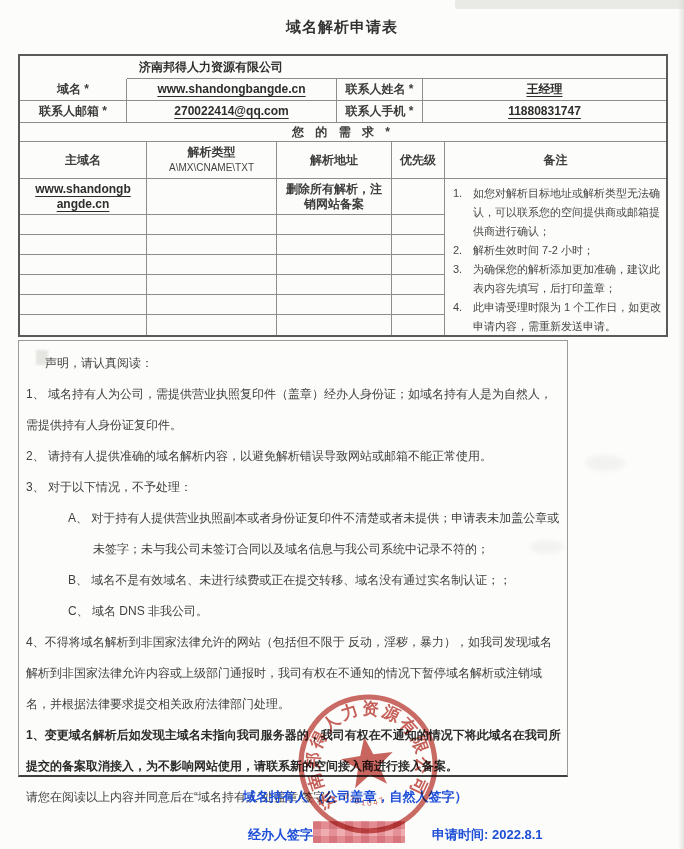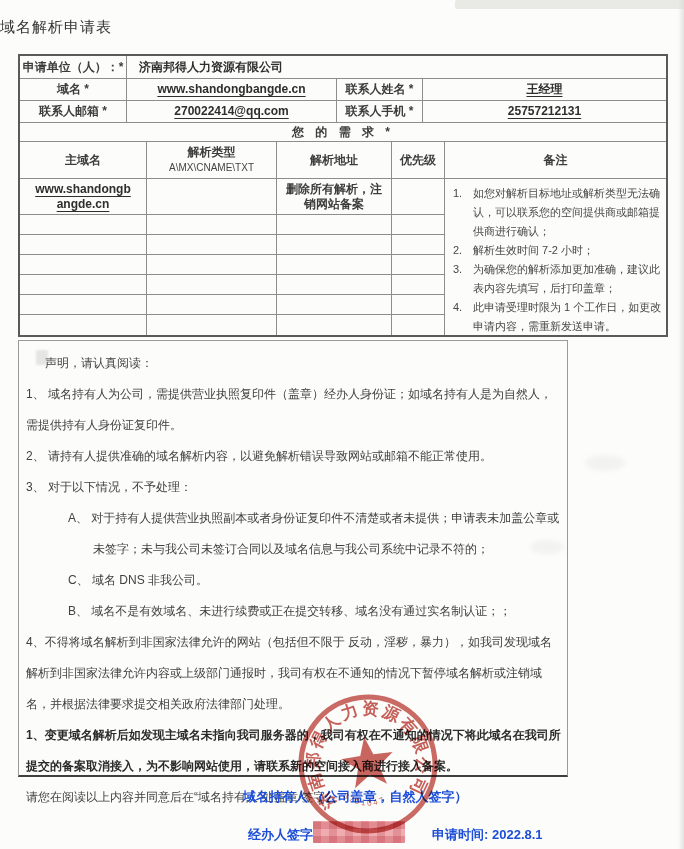--- a/index.html
+++ b/index.html
@@ -10,21 +10,21 @@
     color:#3a3a3a;
   }
   
   .edge-right{position:absolute;top:0;right:0;width:6px;height:100%;background:linear-gradient(to left,#e3e3e0,rgba(227,227,224,0));}
   .smudge-tr{position:absolute;left:455px;top:0;width:235px;height:9px;background:#d9d9d5;opacity:.55;border-radius:2px;}
   .smudge{position:absolute;background:#c9c9c5;opacity:.18;border-radius:50%;filter:blur(2px);}
   .pre-heading-mark{position:absolute;left:36px;top:350px;width:12px;height:15px;background:#d6d6d2;opacity:.6;filter:blur(1px);}
 
   .title{
     position:absolute;top:18px;left:0;width:100%;margin:0;
-    text-align:left;font-size:15px;font-weight:normal;color:#333;letter-spacing:1px;
+    text-align:center;font-size:15px;font-weight:bold;color:#333;letter-spacing:1px;
   }
 
   
   .tbl{position:absolute;left:18px;top:54px;width:646px;border:2px solid #5a5a5a;background:transparent;}
   .grid{display:grid;}
   .info{grid-template-columns:107px 210px 86px 243px;grid-template-rows:23px 22px 22px 18px;}
   .needs-grid{grid-template-columns:127px 130px 115px 53px 221px;grid-template-rows:37px 36px repeat(6,20px);border-top:1px solid #8d8d8d;}
   .cell{
     border-right:1px solid #8d8d8d;border-bottom:1px solid #8d8d8d;
     display:flex;align-items:center;justify-content:center;
@@ -87,39 +87,38 @@
   <div class="smudge-tr"></div>
   <div class="smudge" style="left:585px;top:455px;width:40px;height:16px;"></div>
   <div class="smudge" style="left:530px;top:540px;width:34px;height:14px;"></div>
   <div class="pre-heading-mark"></div>
 
   <h1 class="title">域名解析申请表</h1>
 
   <div class="tbl">
 
     <div class="grid info">
-      <div class="cell">申请单位（人）：*</div>
       <div class="cell lc span3 val">济南邦得人力资源有限公司</div>
 
       <div class="cell">域名 *</div>
       <div class="cell">
           <span class="u val">www.shandongbangde.cn</span>
         </div>
       <div class="cell">联系人姓名 *</div>
       <div class="cell lc">
           <span class="u val">王经理</span>
         </div>
 
       <div class="cell">联系人邮箱 *</div>
       <div class="cell">
           <span class="u val">270022414@qq.com</span>
         </div>
       <div class="cell">联系人手机 *</div>
       <div class="cell lc">
-          <span class="u val">25757212131</span>
+          <span class="u val">11880831747</span>
         </div>
 
       <div class="cell lc br span-all needs-title">您 的 需 求 *</div>
     </div>
 
     <div class="grid needs-grid">
       <div class="cell hdr">主域名</div>
       <div class="cell hdr">
         <span>解析类型</span>
         <span class="sub">A\MX\CNAME\TXT</span>
@@ -182,22 +181,22 @@
         <div class="cell br"></div>
     </div>
   </div>
 
   <div class="decl">
     <p class="heading">声明，请认真阅读：</p>
     <p>1、 域名持有人为公司，需提供营业执照复印件（盖章）经办人身份证；如域名持有人是为自然人，需提供持有人身份证复印件。</p>
     <p>2、 请持有人提供准确的域名解析内容，以避免解析错误导致网站或邮箱不能正常使用。</p>
     <p>3、 对于以下情况，不予处理：</p>
     <p class="sub">A、 对于持有人提供营业执照副本或者身份证复印件不清楚或者未提供；申请表未加盖公章或未签字；未与我公司未签订合同以及域名信息与我公司系统中记录不符的；</p>
+    <p class="sub">B、 域名不是有效域名、未进行续费或正在提交转移、域名没有通过实名制认证；；</p>
     <p class="sub">C、 域名 DNS 非我公司。</p>
-    <p class="sub">B、 域名不是有效域名、未进行续费或正在提交转移、域名没有通过实名制认证；；</p>
     <p>4、不得将域名解析到非国家法律允许的网站（包括但不限于 反动，淫秽，暴力），如我司发现域名解析到非国家法律允许内容或上级部门通报时，我司有权在不通知的情况下暂停域名解析或注销域名，并根据法律要求提交相关政府法律部门处理。</p>
     <p class="strong">1、变更域名解析后如发现主域名未指向我司服务器的，我司有权在不通知的情况下将此域名在我司所提交的备案取消接入，为不影响网站使用，请联系新的空间接入商进行接入备案。</p>
     <p>请您在阅读以上内容并同意后在“域名持有人”处盖章/签字</p>
   </div>
 
   <div class="foot-line holder-line">域名持有人 （公司盖章，自然人签字）</div>
   <div class="foot-line signer-label">经办人签字:</div>
   <div class="blur-sign"></div>
   <div class="foot-line date-line">
     <span>申请时间:</span>

